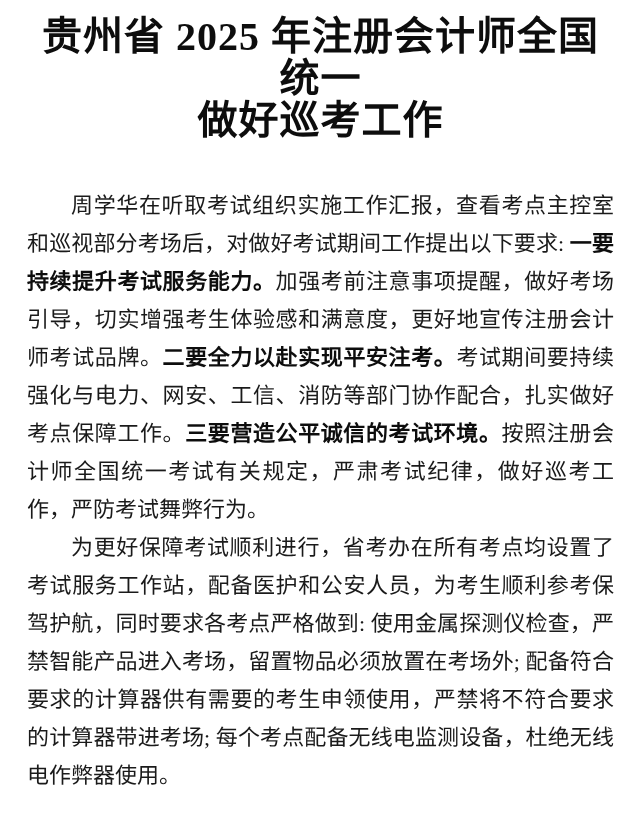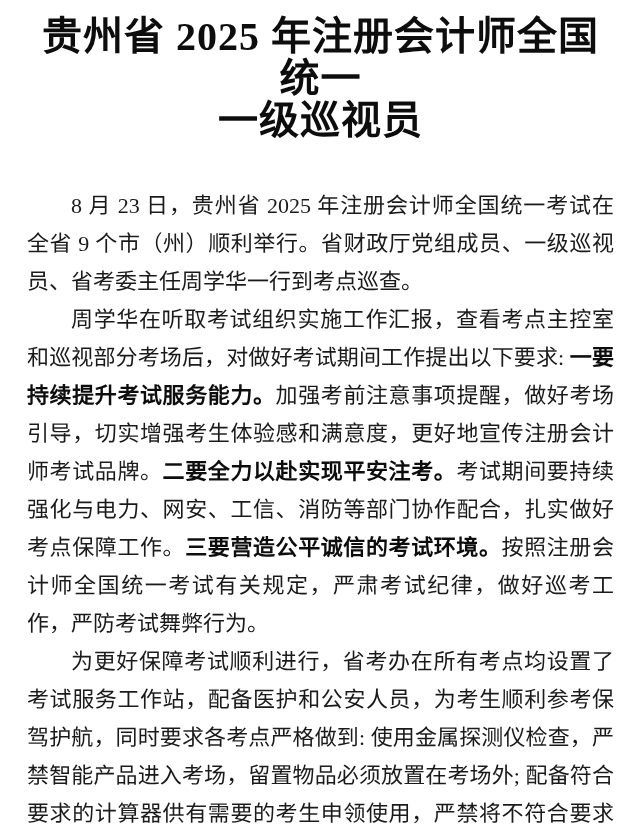--- a/index.html
+++ b/index.html
@@ -51,22 +51,21 @@
     font-weight: 700;
     color: #0d0d0d;
   }
 </style>
 </head>
 <body>
 
 <div class="page">
   <h1 class="doc-title">
     <span class="title-line">贵州省 2025 年注册会计师全国统一</span>
-    <span class="title-line">一级巡视员</span>
+    <span class="title-line">做好巡考工作</span>
   </h1>
 
   <div class="doc-body">
 
-  <p><span class="run">8 月 23 日，贵州省 2025 年注册会计师全国统一考试在全省 9 个市（州）顺利举行。省财政厅党组成员、一级巡视员、省考委主任周学华一行到考点巡查。</span></p>
       <p><span class="run">周学华在听取考试组织实施工作汇报，查看考点主控室和巡视部分考场后，对做好考试期间工作提出以下要求: </span><span class="run bold">一要持续提升考试服务能力。</span><span class="run">加强考前注意事项提醒，做好考场引导，切实增强考生体验感和满意度，更好地宣传注册会计师考试品牌。</span><span class="run bold">二要全力以赴实现平安注考。</span><span class="run">考试期间要持续强化与电力、网安、工信、消防等部门协作配合，扎实做好考点保障工作。</span><span class="run bold">三要营造公平诚信的考试环境。</span><span class="run">按照注册会计师全国统一考试有关规定，严肃考试纪律，做好巡考工作，严防考试舞弊行为。</span></p>
       <p><span class="run">为更好保障考试顺利进行，省考办在所有考点均设置了考试服务工作站，配备医护和公安人员，为考生顺利参考保驾护航，同时要求各考点严格做到: 使用金属探测仪检查，严禁智能产品进入考场，留置物品必须放置在考场外; 配备符合要求的计算器供有需要的考生申领使用，严禁将不符合要求的计算器带进考场; 每个考点配备无线电监测设备，杜绝无线电作弊器使用。</span></p>
     </div>
 </div>
 
 </body></html>

